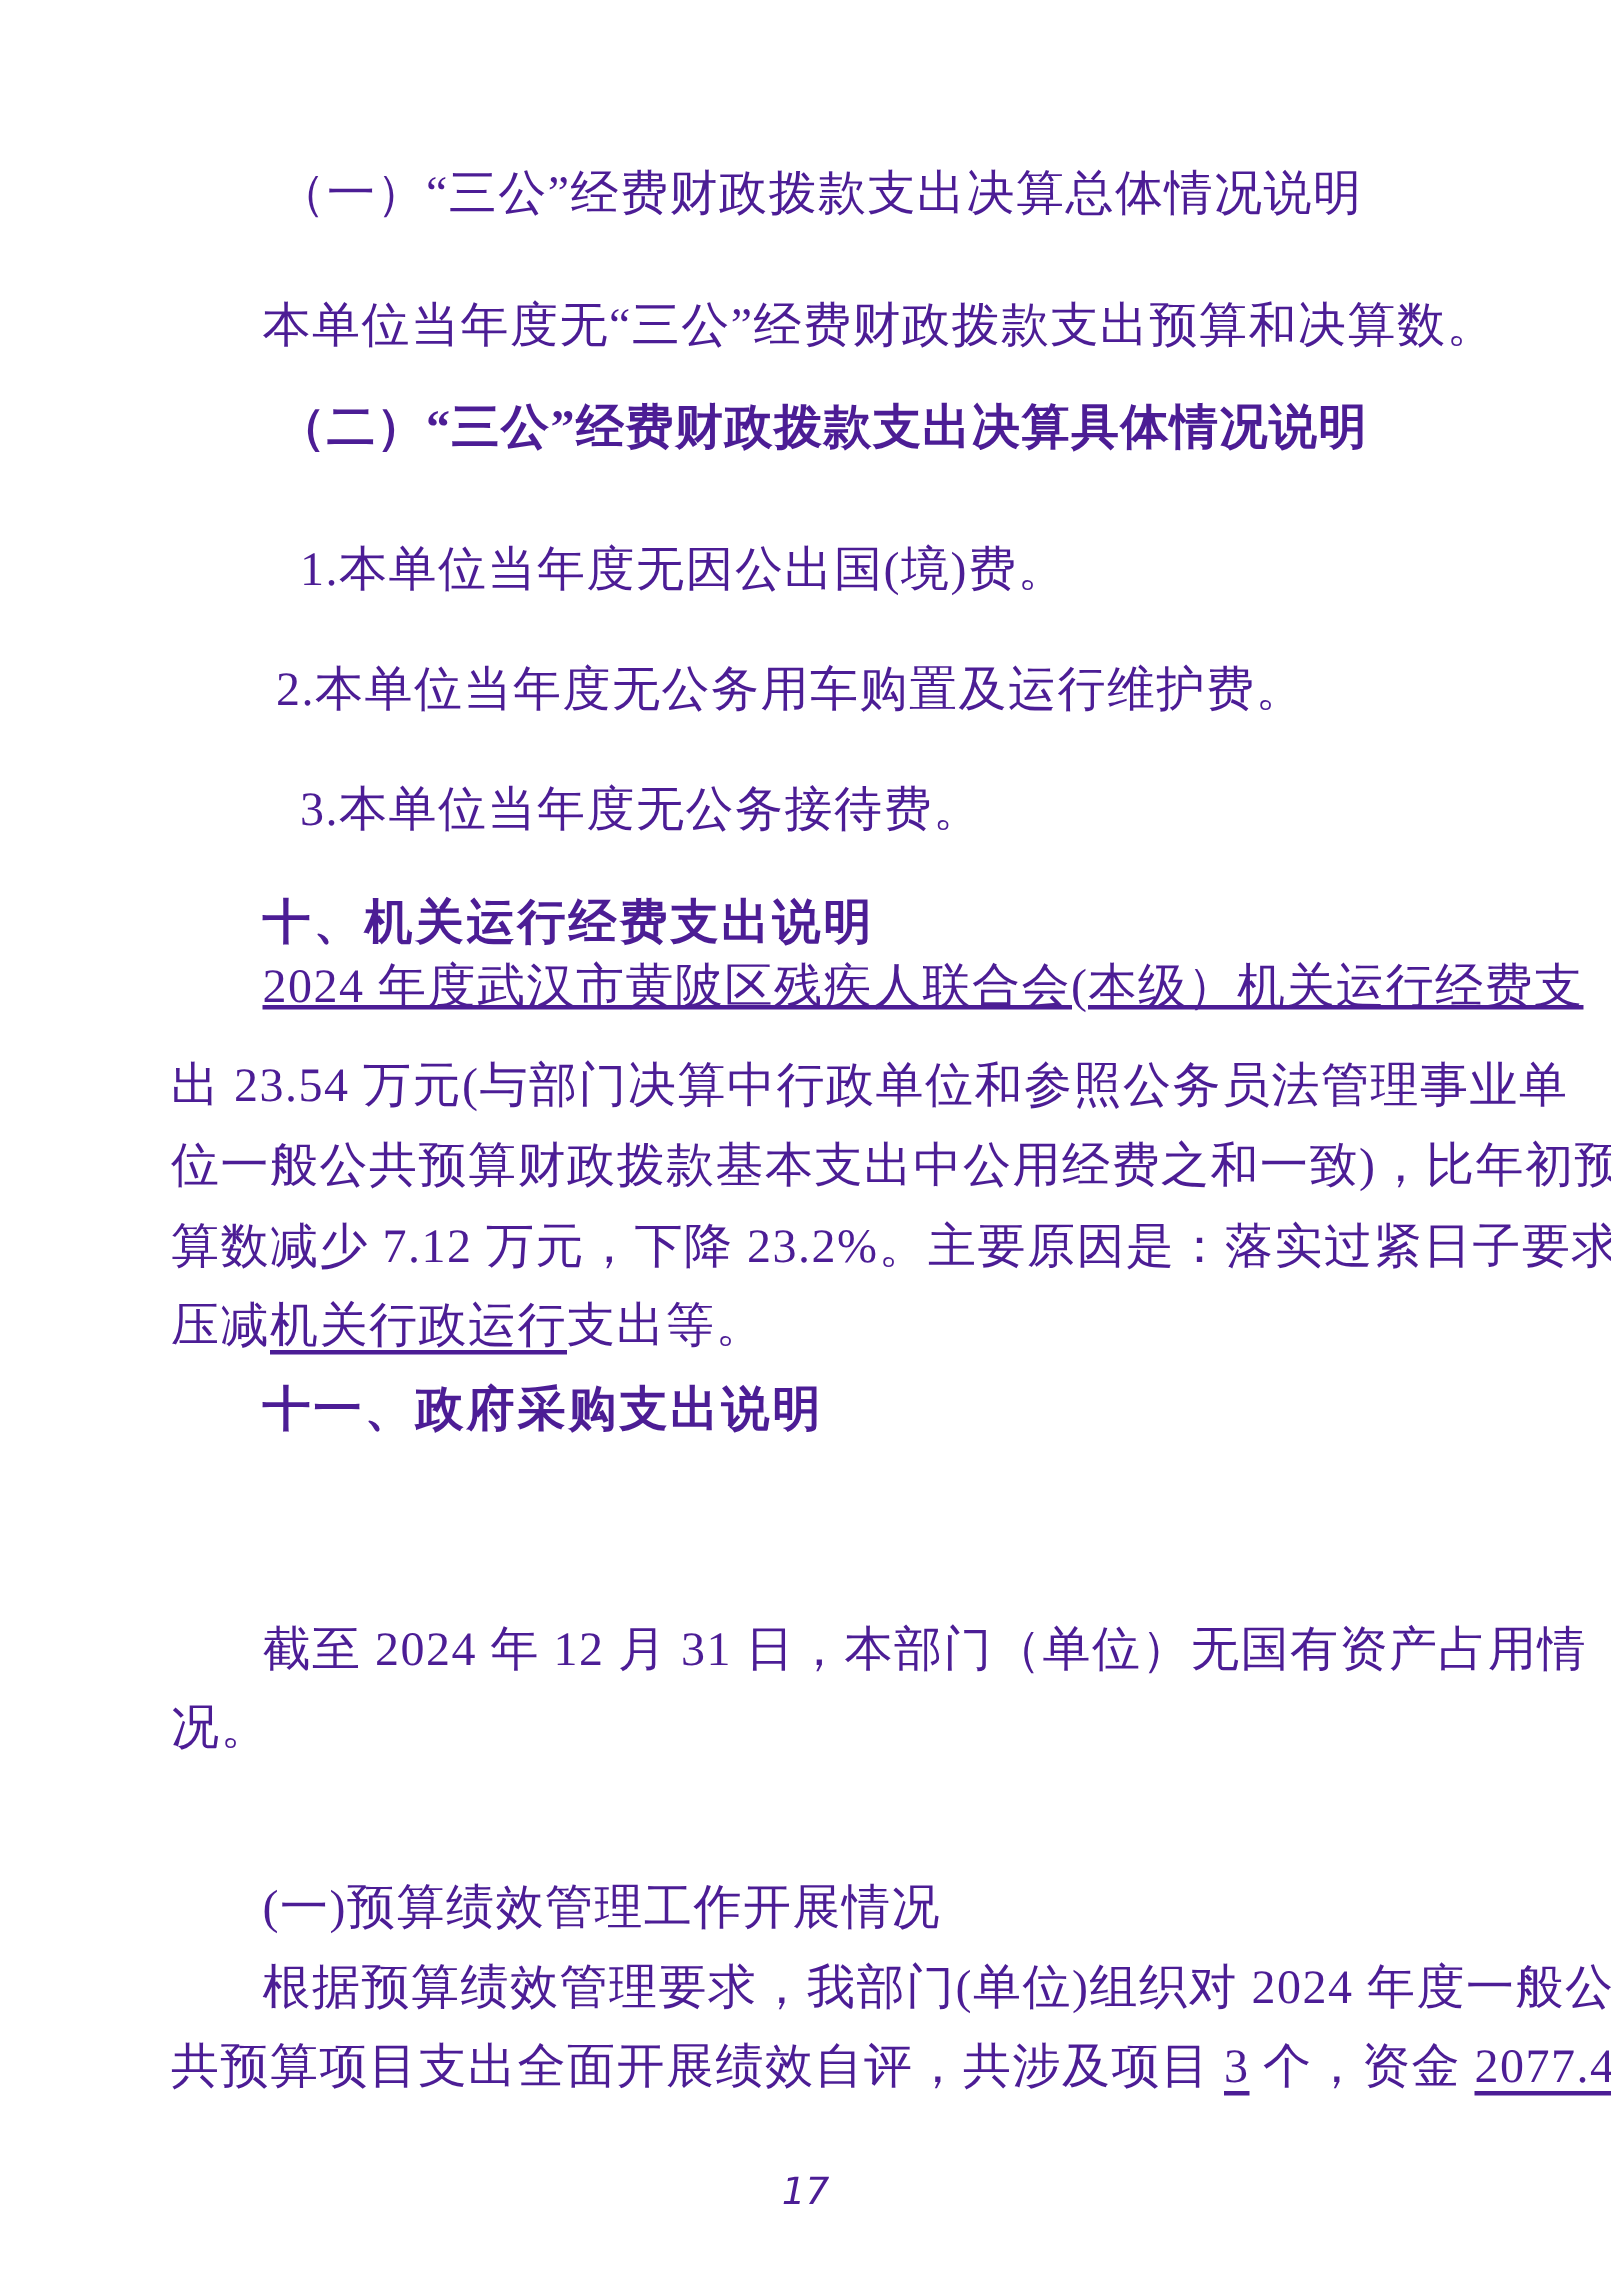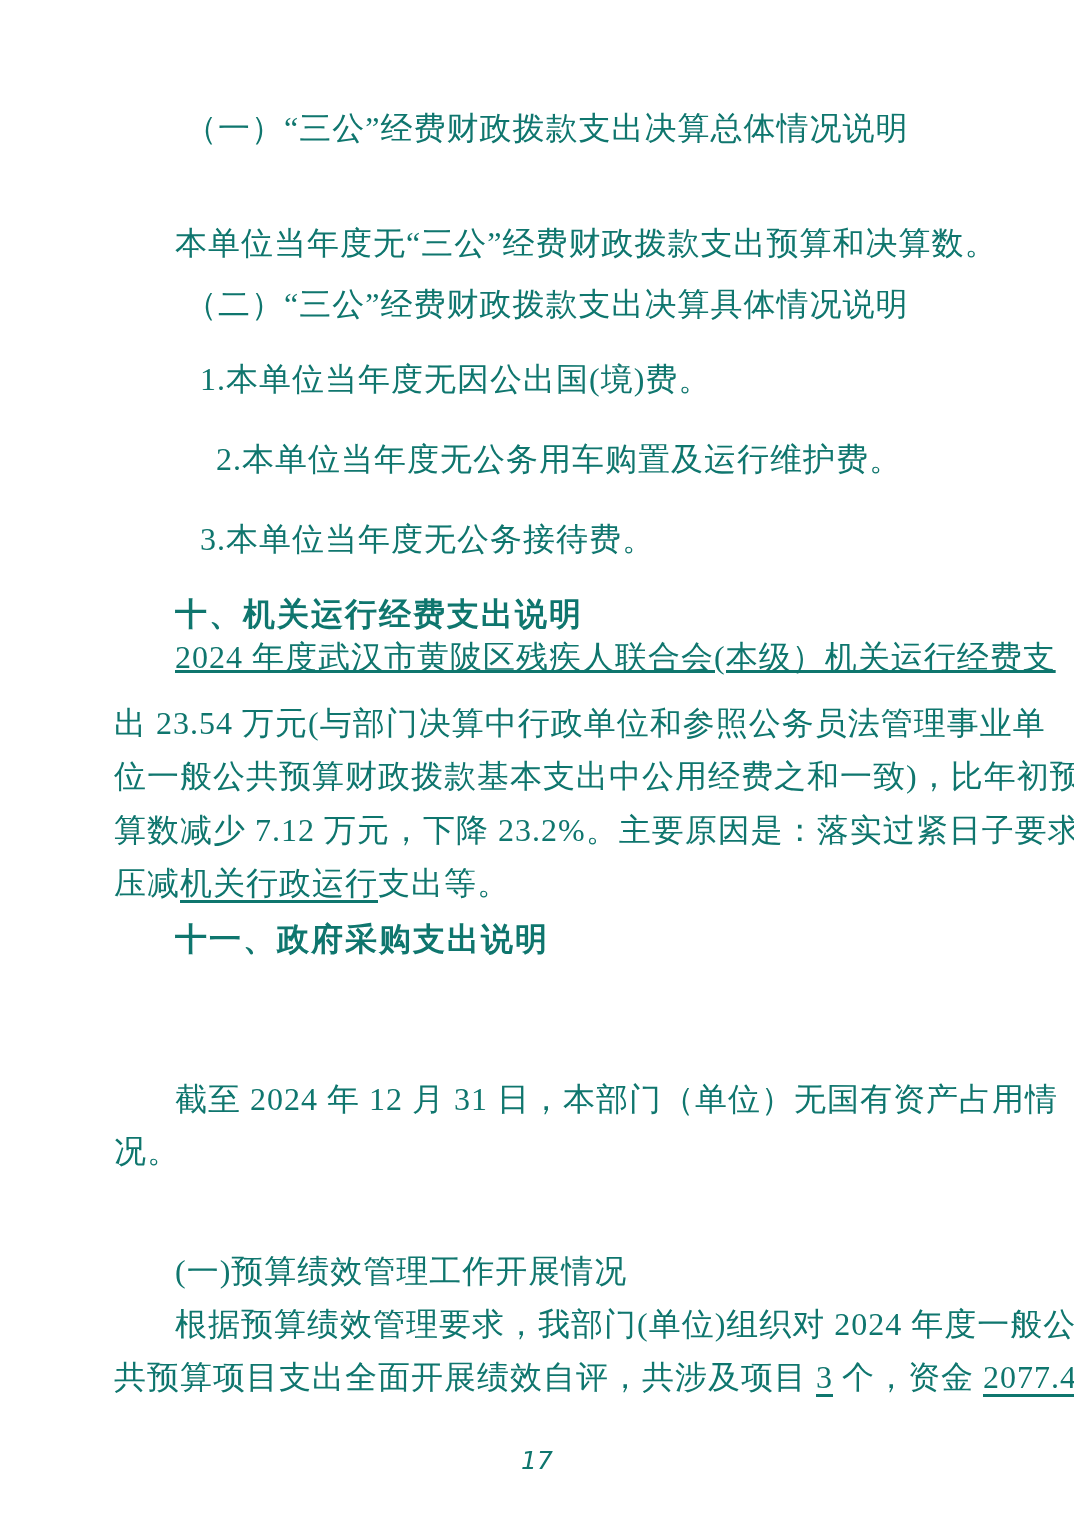--- a/index.html
+++ b/index.html
@@ -6,21 +6,21 @@
     margin: 0;
     padding: 0;
     background: #888;
   }
   .page {
     position: relative;
     width: 1074px;
     height: 1520px;
     margin: 0 auto;
     background: #ffffff;
-    color: #0f766e;
+    color: #4c1d95;
     overflow: hidden;
   }
   .line {
     position: absolute;
     white-space: nowrap;
     font-family: "Liberation Serif", "DejaVu Serif", serif;
     font-size: 32px;
     line-height: 40px;
     letter-spacing: 1px;
   }
@@ -44,27 +44,27 @@
     line-height: 30px;
   }
 </style>
 </head>
 <body>
 
 <div class="page">
 
   <div class="line" style="left:185px; top:108px;">（一）“三公”经费财政拨款支出决算总体情况说明</div>
 
-  <div class="line" style="left:175px; top:196px;margin-top:27px;">本单位当年度无“三公”经费财政拨款支出预算和决算数。</div>
+  <div class="line" style="left:175px; top:196px;">本单位当年度无“三公”经费财政拨款支出预算和决算数。</div>
 
-  <div class="line" style="left:185px; top:284px;">（二）“三公”经费财政拨款支出决算具体情况说明</div>
+  <div class="line" style="left:185px; top:264px;font-weight:bold;">（二）“三公”经费财政拨款支出决算具体情况说明</div>
 
   <div class="line" style="left:200px; top:359px;">1.本单位当年度无因公出国(境)费。</div>
 
-  <div class="line" style="left:216px; top:439px;">2.本单位当年度无公务用车购置及运行维护费。</div>
+  <div class="line" style="left:184px; top:439px;">2.本单位当年度无公务用车购置及运行维护费。</div>
 
   <div class="line" style="left:200px; top:519px;">3.本单位当年度无公务接待费。</div>
 
   <div class="line hei" style="left:175px; top:594px;">十、机关运行经费支出说明</div>
 
   <div class="line" style="left:175px; top:637px;text-decoration:underline;">2024 年度武汉市黄陂区残疾人联合会(本级）机关运行经费支</div>
 
   <div class="line" style="left:114px; top:703px;">出 23.54 万元(与部门决算中行政单位和参照公务员法管理事业单</div>
 
   <div class="line" style="left:114px; top:756px;">位一般公共预算财政拨款基本支出中公用经费之和一致)，比年初预</div>

